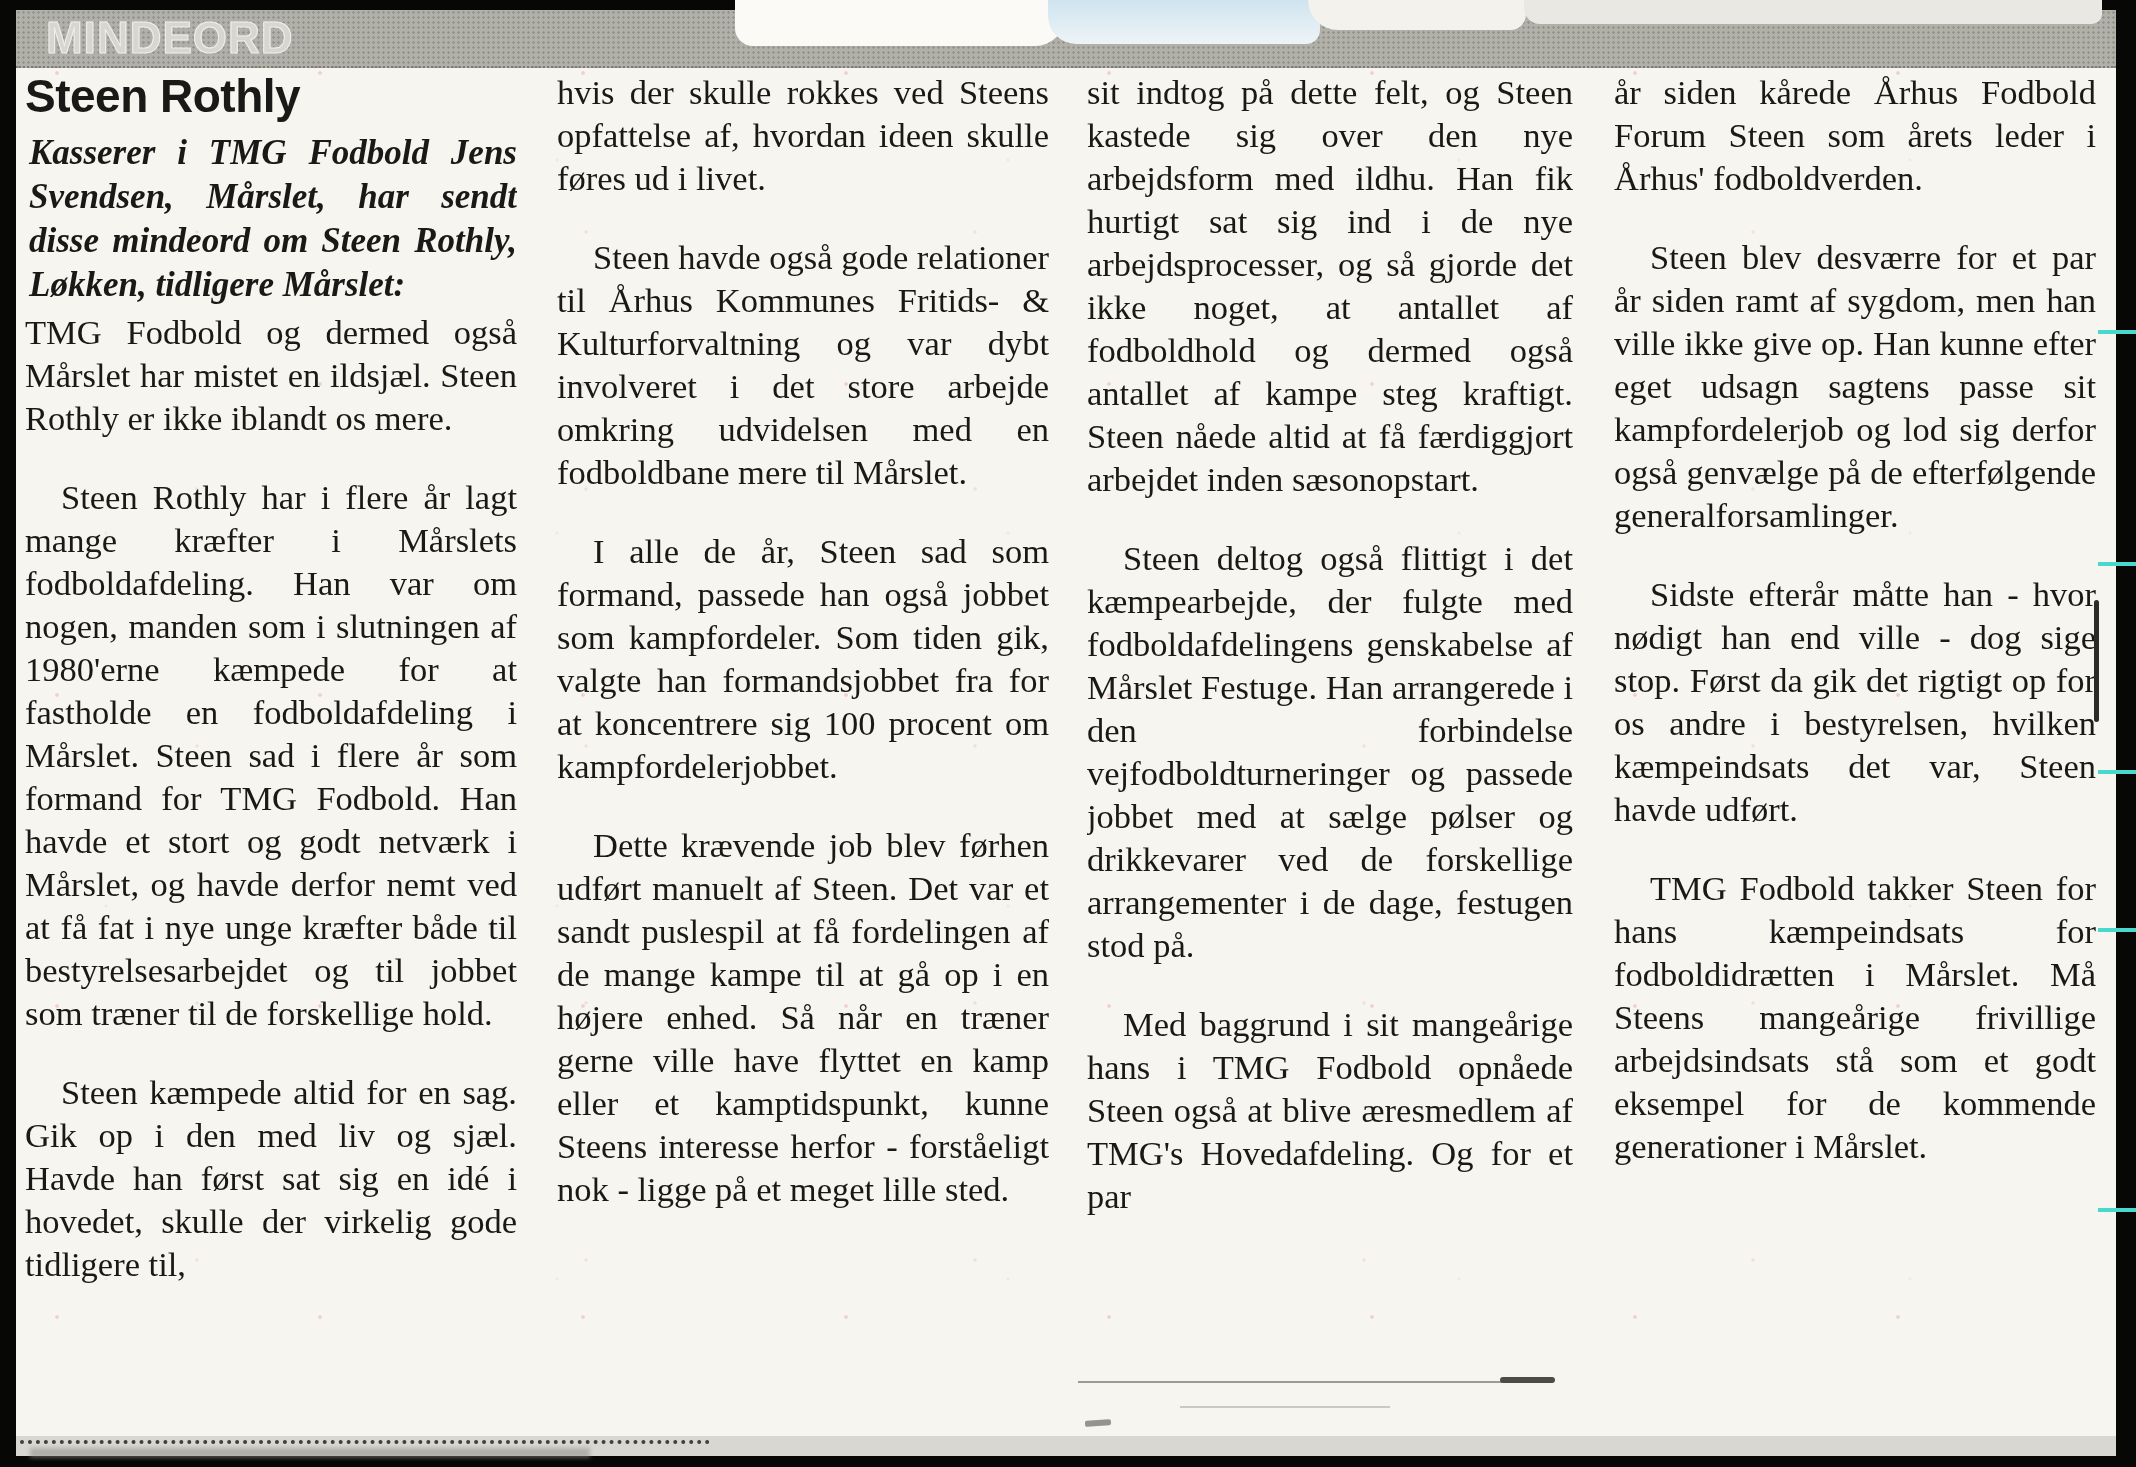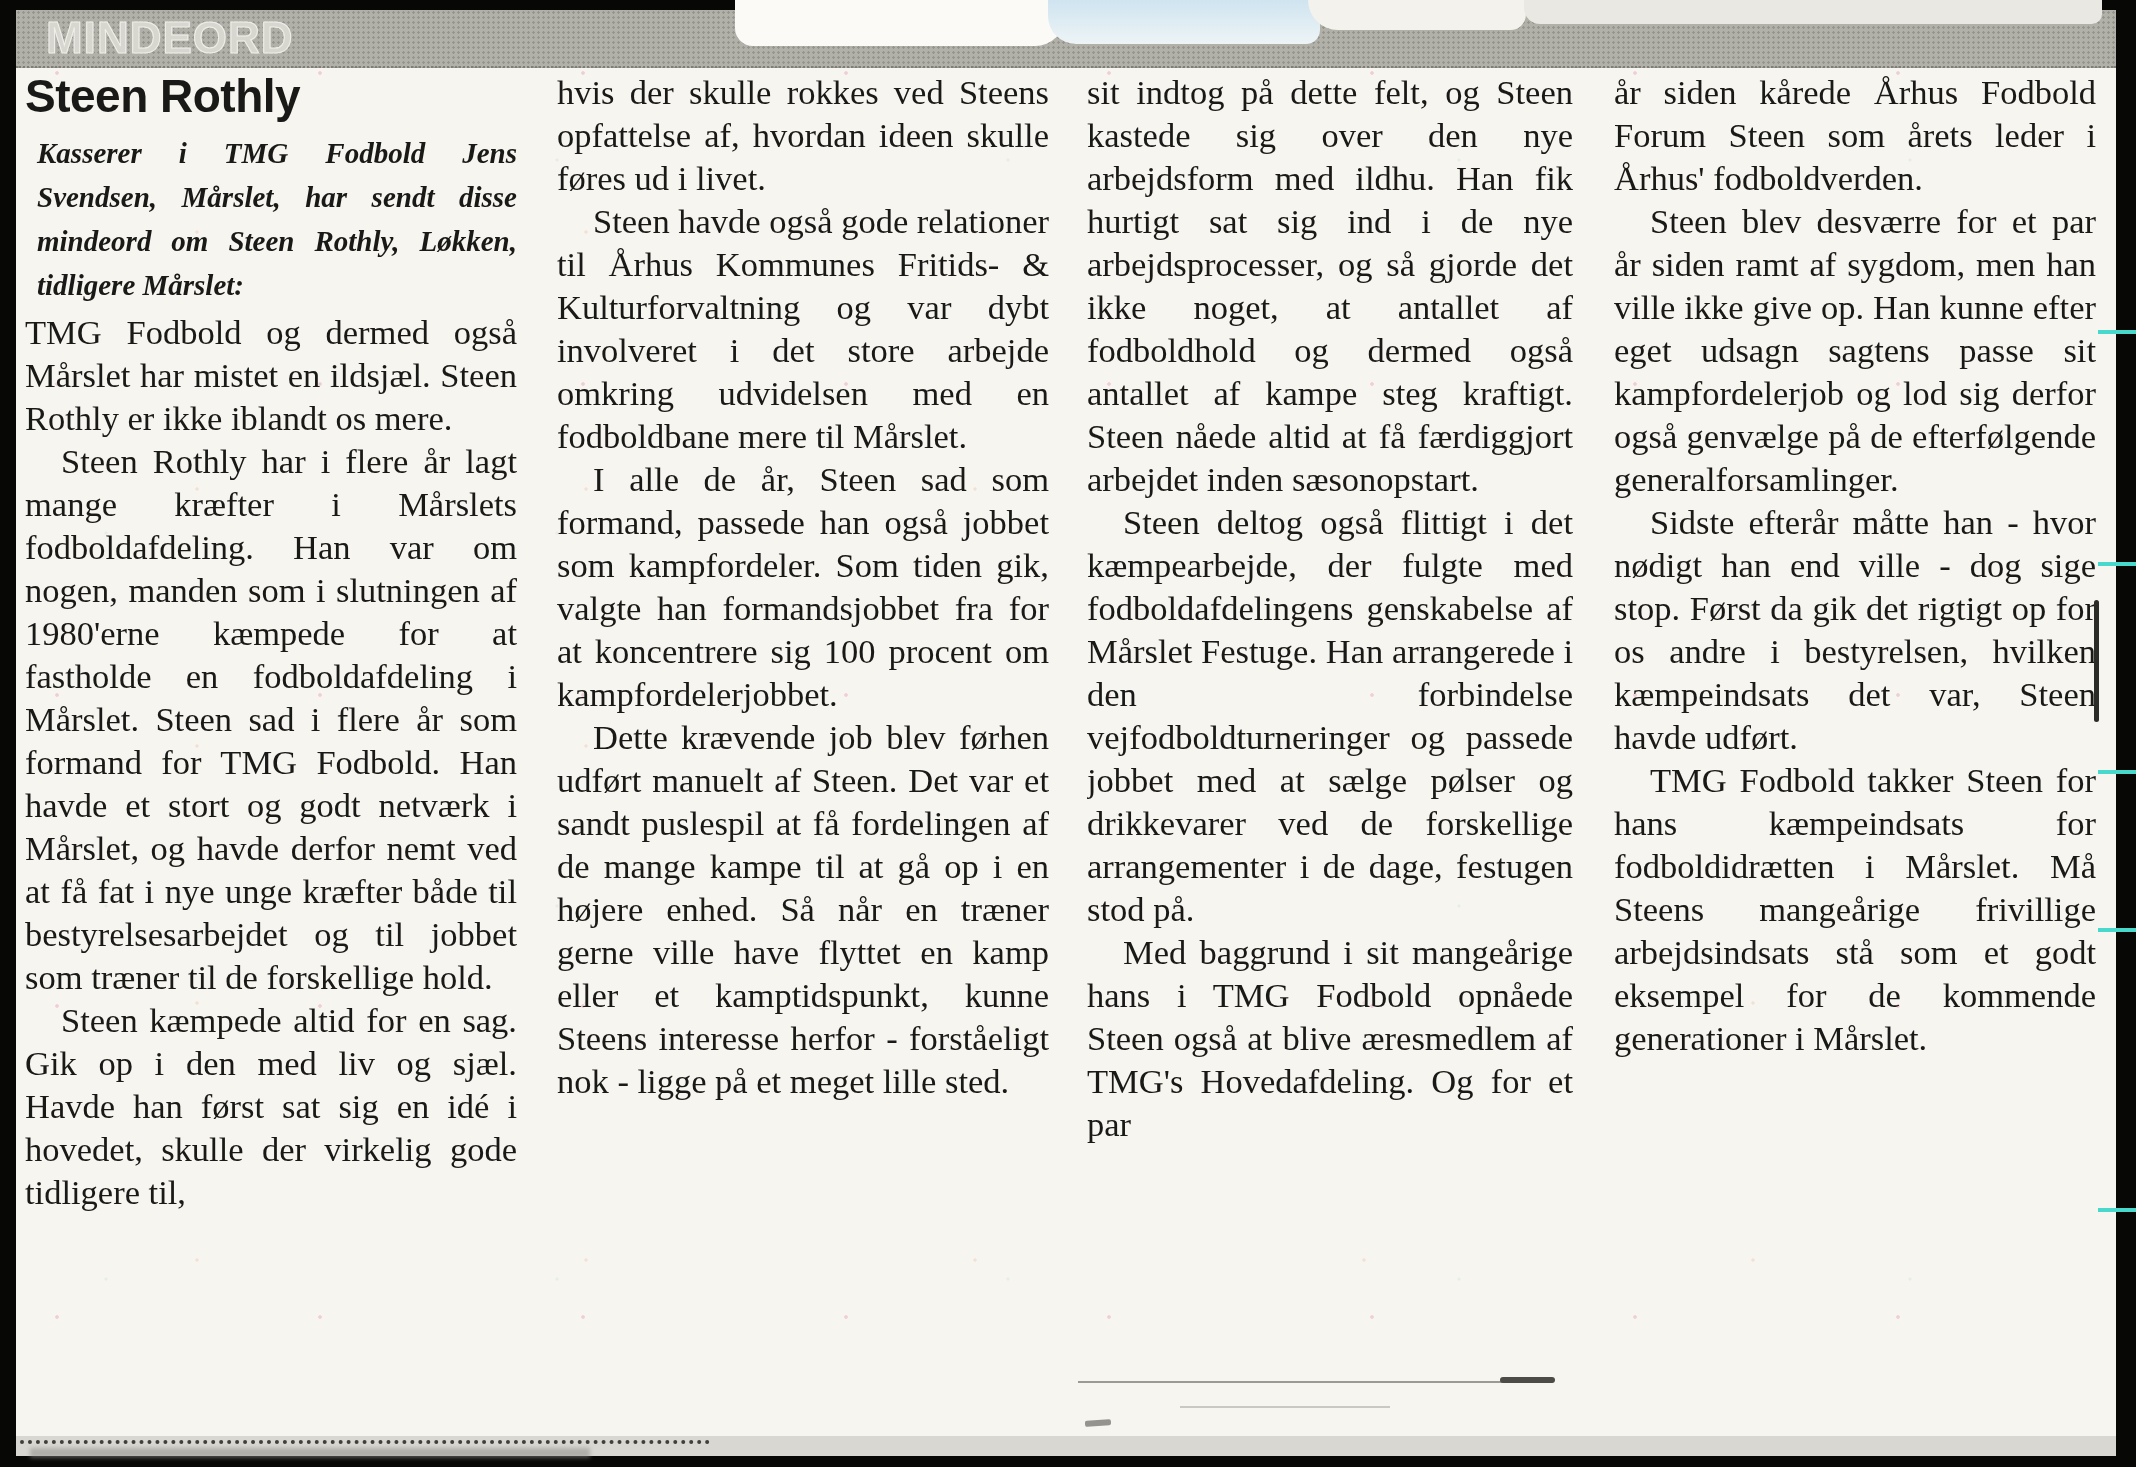--- a/index.html
+++ b/index.html
@@ -53,25 +53,25 @@
   .col-2{left:557px;width:492px;}
   .col-3{left:1087px;width:486px;}
   .col-4{left:1614px;width:482px;}
   .headline{
     font-family:"Liberation Sans","DejaVu Sans",sans-serif;
     font-weight:800;font-size:46px;line-height:1.12;letter-spacing:-.5px;
     margin:0 0 8px 0;
   }
   .byline{
     font-style:italic;font-weight:600;
-    font-size:29px;line-height:44px;
-    text-align:justify;margin:0 0 4px 12px;
+    font-size:35px;line-height:44px;
+    text-align:justify;margin:0 0 4px 4px;
   }
   .para{margin:0;text-align:justify;}
-  .para.indent{text-indent:36px;}
+  .para.indent{text-indent:36px;margin-top:36px;}
   
   .bottom-band{position:absolute;left:16px;top:1436px;width:2100px;height:20px;background:#d8d7d1;}
   .bottom-smudge{position:absolute;left:30px;top:1448px;width:560px;height:10px;background:#8f8e88;opacity:.55;filter:blur(2px);}
   .perforation{position:absolute;left:20px;top:1440px;width:690px;height:0;border-top:4px dotted #3f3f3b;}
   
   .rule-c3{position:absolute;left:1078px;top:1381px;width:475px;height:2px;background:#9b9a94;}
   .rule-c3-mark{position:absolute;left:1500px;top:1377px;width:55px;height:6px;background:#4c4b47;border-radius:3px;}
   .rule-c3-faint{position:absolute;left:1180px;top:1406px;width:210px;height:2px;background:#c9c8c2;}
   .tick-c3{position:absolute;left:1085px;top:1420px;width:26px;height:6px;background:#6a6965;border-radius:2px;transform:rotate(-4deg);opacity:.7;}
   

